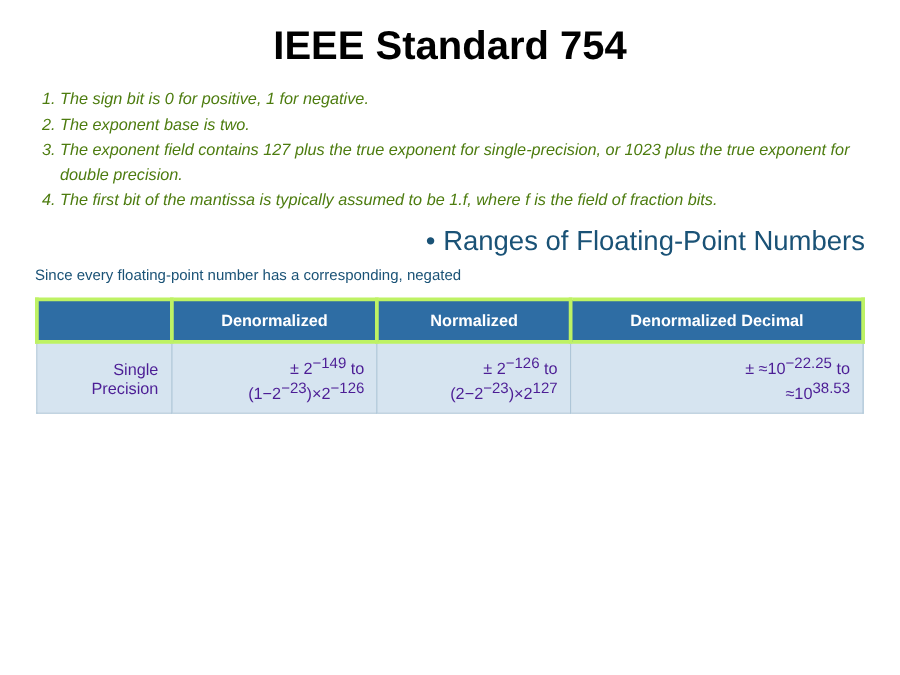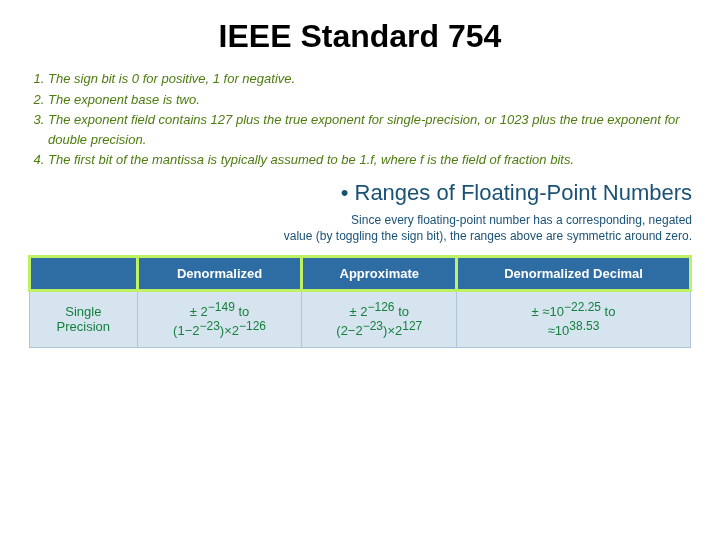--- a/index.html
+++ b/index.html
@@ -39,21 +39,21 @@
       margin-top: 2px;
       text-align: right;
     }
     .ranges-heading span {
       color: #1a5276;
     }
 
     .subtext {
       font-size: 12px;
       color: #1a5276;
-      text-align: right;
+      text-align: left;
       margin-bottom: 10px;
       line-height: 1.4;
     }
 
     table {
       width: 100%;
       border-collapse: collapse;
       font-size: 13px;
     }
 
@@ -68,24 +68,24 @@
       font-weight: bold;
       border: 3px solid #bef264;
     }
 
     tbody tr {
       background-color: #d6e4f0;
     }
 
     tbody td {
       padding: 8px 10px;
-      text-align: center;
+      text-align: right;
       border: 1px solid #aec6d8;
       vertical-align: middle;
-      color: #15803d;
+      color: #4c1d95;
     }
 
     sup {
       font-size: 12px;
     }
   </style>
 </head>
 <body>
 
 <h1>IEEE Standard 754</h1>
@@ -97,29 +97,28 @@
   <li>The first bit of the mantissa is typically assumed to be 1.f, where f is the field of fraction bits.</li>
 </ol>
 
 <div class="ranges-heading">
   <span>•</span>
   <span> Ranges of Floating-Point Numbers</span>
 </div>
 
 <div class="subtext">
   <span>Since every floating-point number has a corresponding, negated</span><br>
-  <span>value (by toggling the sign bit), the ranges above are symmetric around zero.</span>
 </div>
 
 <table>
   <thead>
     <tr>
       <th></th>
       <th>Denormalized</th>
-      <th>Approximate</th>
+      <th>Normalized</th>
       <th>Denormalized Decimal</th>
     </tr>
   </thead>
   <tbody>
     <tr>
       <td>Single<br>Precision</td>
       <td>
         ± 2<sup>−149</sup> to<br>(1−2<sup>−23</sup>)×2<sup>−126</sup>
       </td>
       <td>

